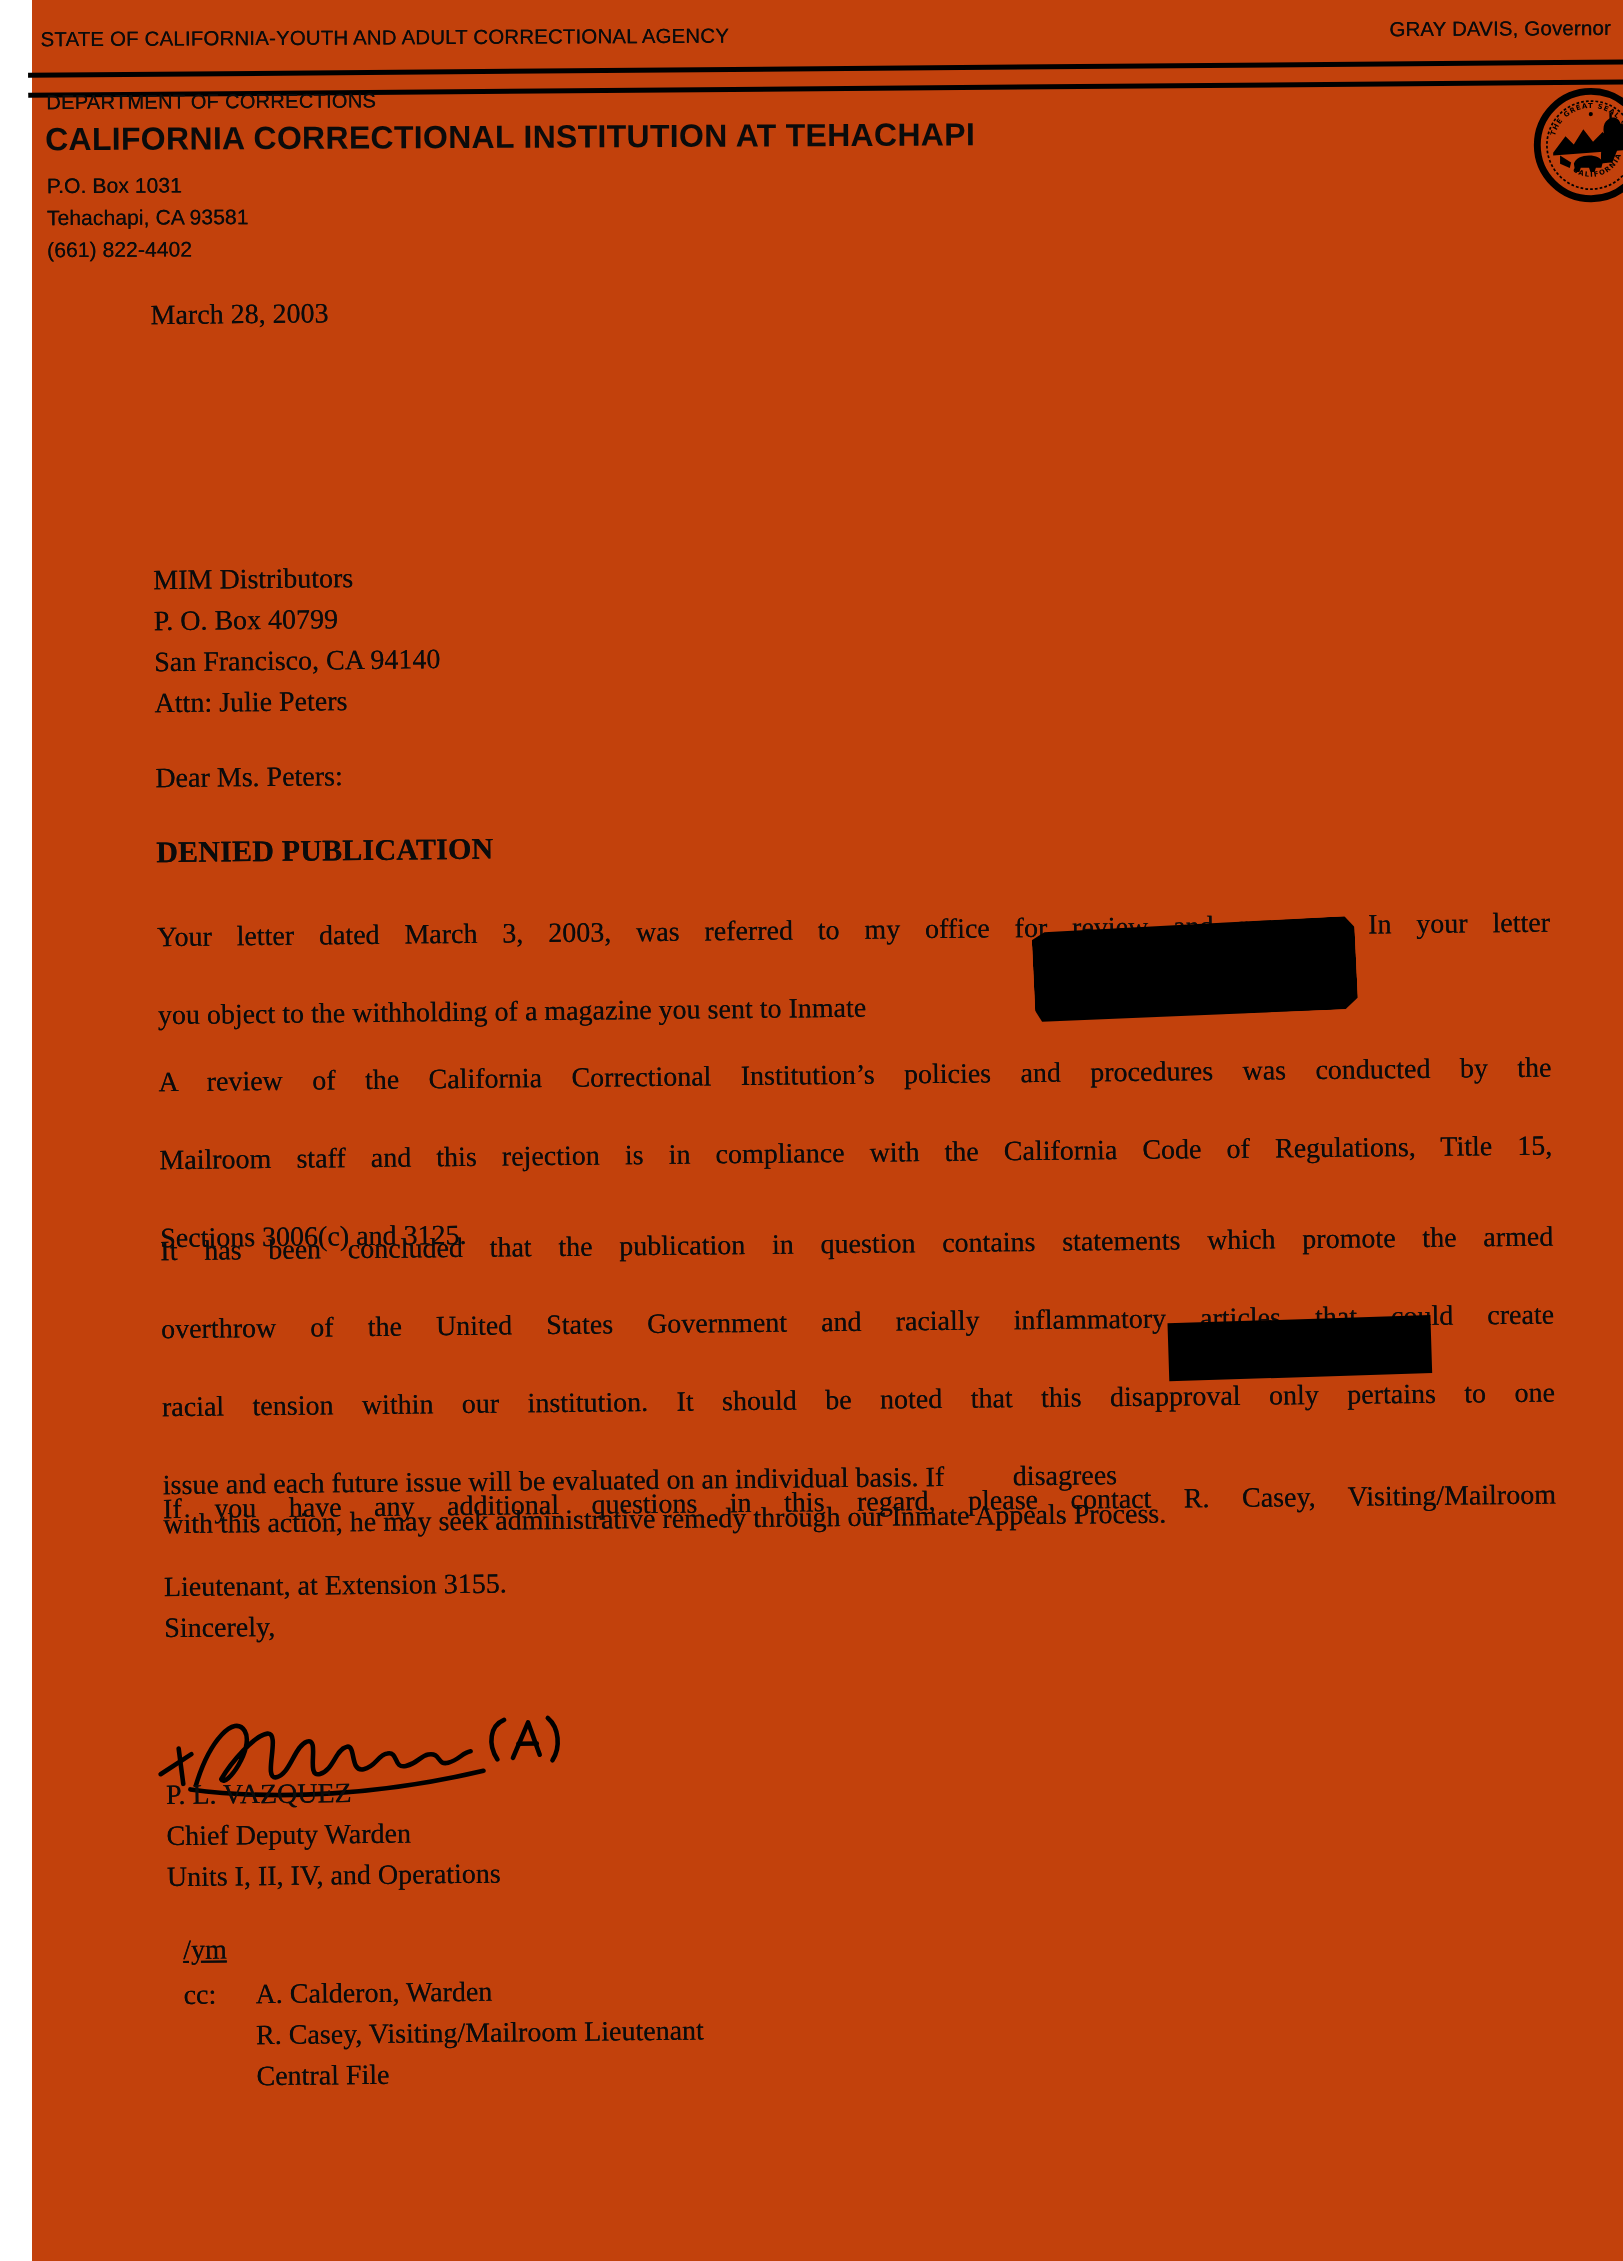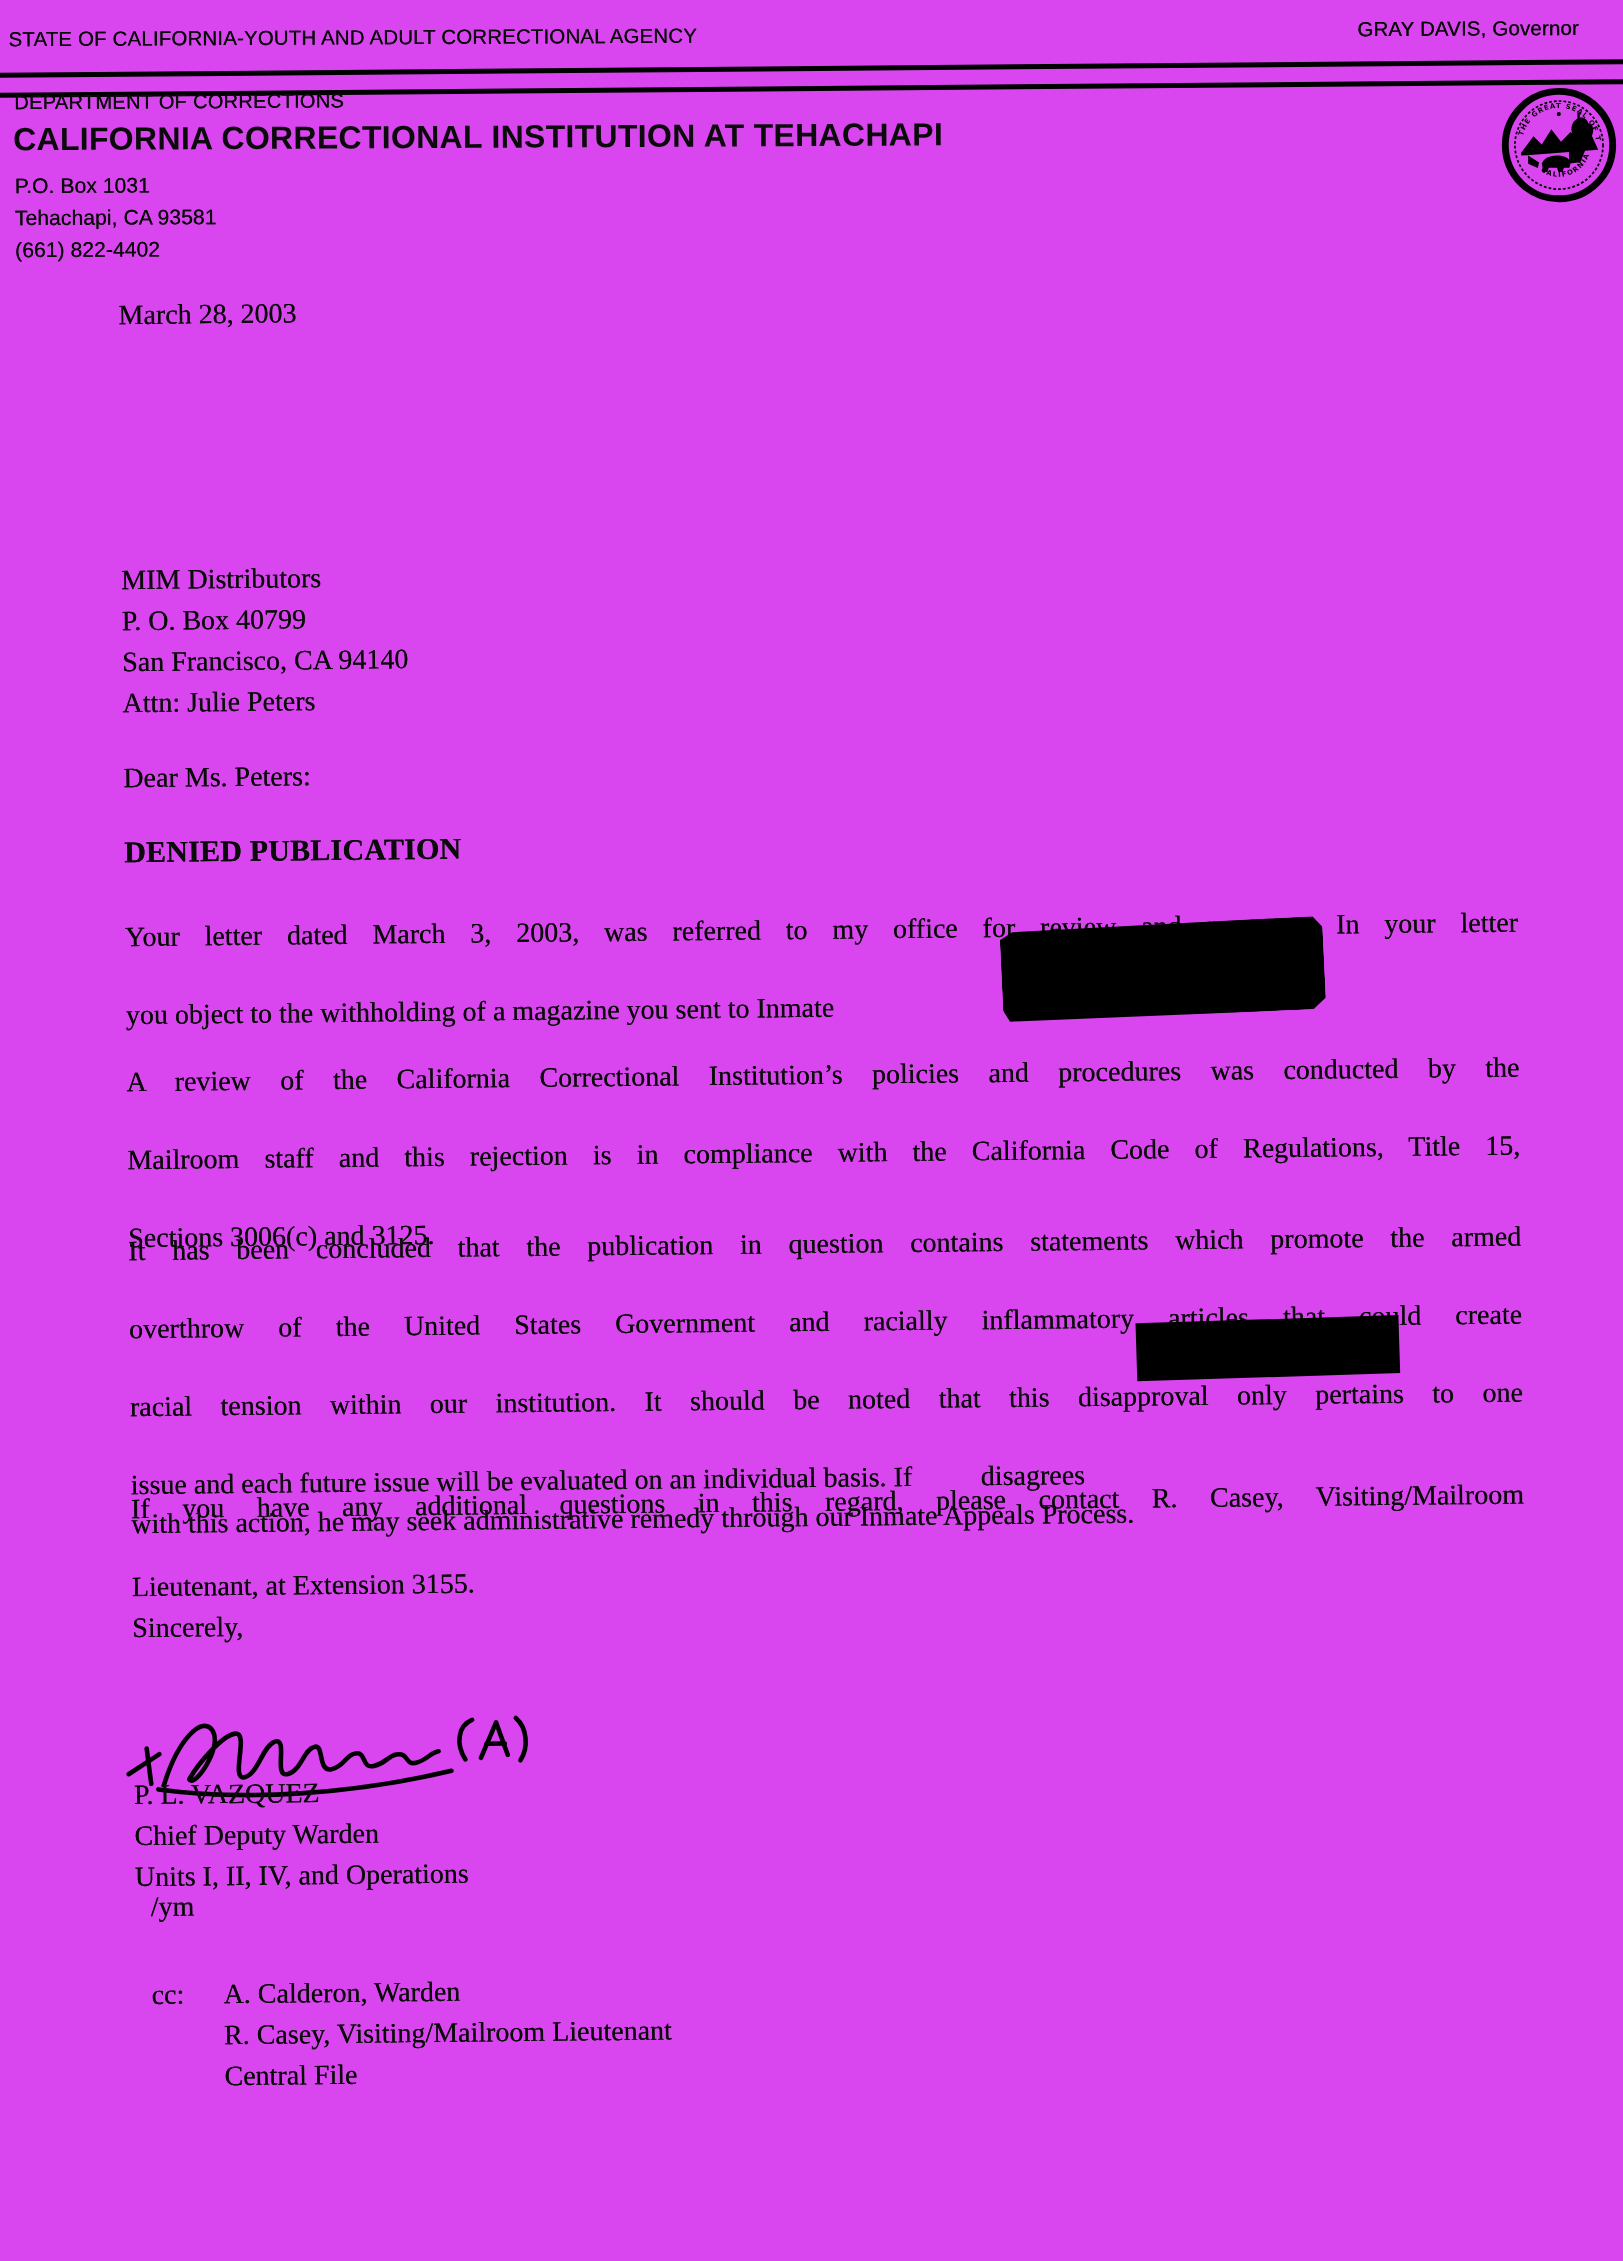--- a/index.html
+++ b/index.html
@@ -5,21 +5,21 @@
   html,body{margin:0;padding:0;}
   body{
     width:1623px;height:2261px;
     background:#ffffff;
     font-family:"Liberation Serif", serif;
     color:#0b0b0b;
     overflow:hidden;
     position:relative;
     -webkit-font-smoothing:antialiased;
   }
-  .page{position:absolute;inset:0;background:#d946ef;}
+  .page{position:absolute;inset:0;background:#c2410c;margin-left:32px;}
 
   
   .letterhead{
     position:absolute;left:0;top:0;width:1623px;height:282px;
     font-family:"Liberation Sans", sans-serif;
     transform:rotate(-0.3deg);
     transform-origin:812px 56px;
   }
   .agency{
     position:absolute;left:8.5px;top:24px;
@@ -68,21 +68,21 @@
   .subject{top:828px;font-weight:bold;font-size:30px;letter-spacing:0.2px;}
   .para{width:1393px;}
   .p1{top:910px;} .p2{top:1055px;} .p3{top:1224px;} .p4{top:1482px;}
   .bline{line-height:39px;min-height:39px;text-align:left;white-space:nowrap;}
   .bline.just{white-space:normal;text-align:justify;text-justify:inter-word;}
   .bline.just::after{content:"";display:inline-block;width:100%;height:0;}
   .bline.segs{display:flex;justify-content:space-between;white-space:nowrap;}
   .closing{top:1605px;}
   .signature{position:absolute;left:-15.5px;top:1688px;width:423px;height:120px;}
   .signer{top:1767px;line-height:41px;}
-  .initials{top:1884px;left:15.5px;}
+  .initials{top:1927px;left:15.5px;text-decoration:underline;}
   .ccrow{top:1967px;left:15.5px;line-height:41px;display:flex;}
   .cclabel{width:72px;}
   .redact{position:absolute;background:#000;}
   .redact1{
     left:876px;top:927px;width:323px;height:93px;
     transform:rotate(-2.1deg);
     clip-path:polygon(0 10%,4% 2%,97% 0,100% 12%,100% 88%,96% 100%,2% 98%,0 86%);
   }
   .redact2{
     left:1007px;top:1324px;width:263px;height:58px;

